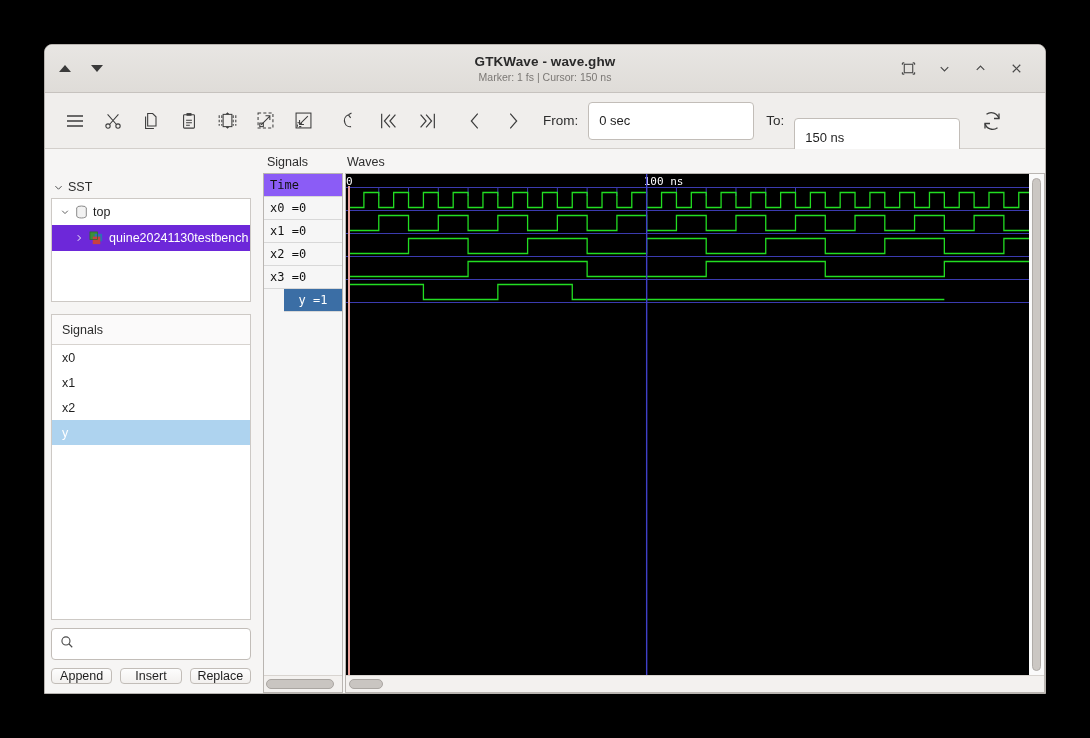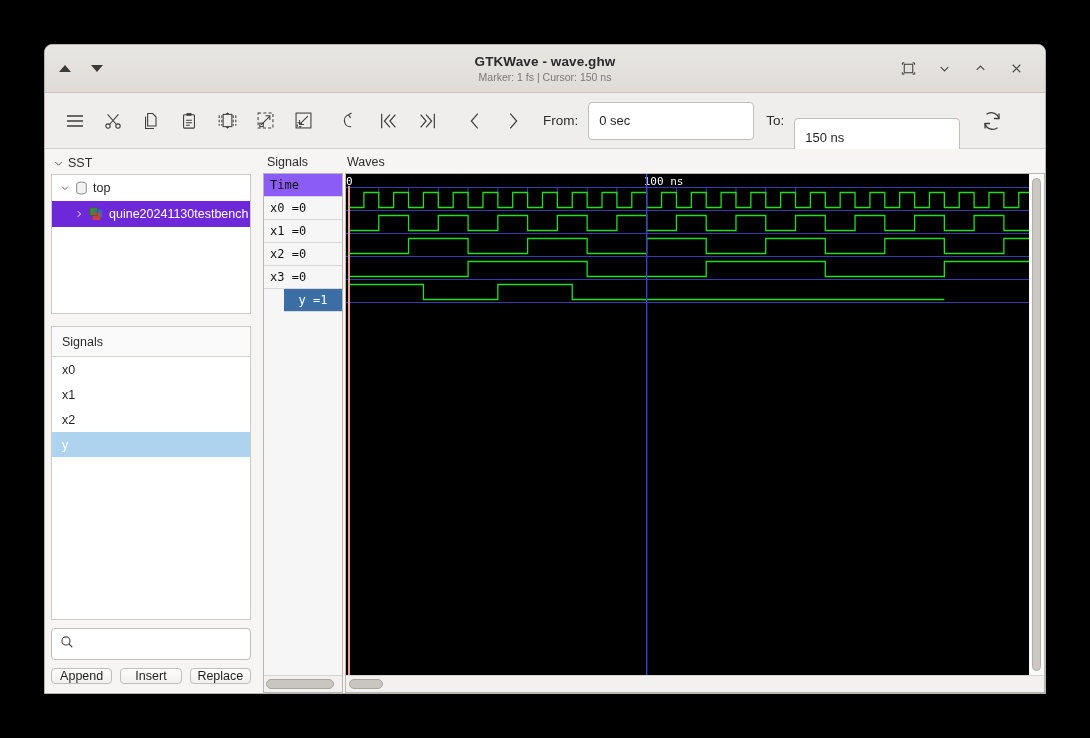--- a/index.html
+++ b/index.html
@@ -92,27 +92,27 @@
   
   #body { flex: 1; display: flex; min-height: 0; background: #f6f5f4; }
 
   
   #leftpane {
     width: 212px; flex: none; display: flex; flex-direction: column;
     padding: 4px 6px 0 6px; background: #f6f5f4;
   }
   .pane-head {
     display: flex; align-items: center; gap: 4px;
-    font-size: 12.5px; color: #2d2d2d; padding: 3px 2px 4px 2px;
+    font-size: 12.5px; color: #2d2d2d; padding: 3px 2px 4px 2px; margin-top: 24px;
   }
   .chev-sm { color: #4a4a4a; display: flex; }
 
   #sst-box {
     border: 1px solid #cdc9c5; background: #fff;
-    height: 140px; overflow: hidden; flex: none;
+    height: 104px; overflow: hidden; flex: none;
   }
   .tree-row {
     display: flex; align-items: center; gap: 5px;
     height: 26px; padding-left: 8px; font-size: 12.5px; color: #1f1f1f;
     white-space: nowrap;
   }
   .tree-row.child { padding-left: 22px; }
   .tree-row.sel { background: #6d28d9; color: #fff; }
   .twisty { font-size: 10px; color: #555; width: 10px; display:flex; align-items:center;}
   .tree-row.sel .twisty { color: #fff; }

